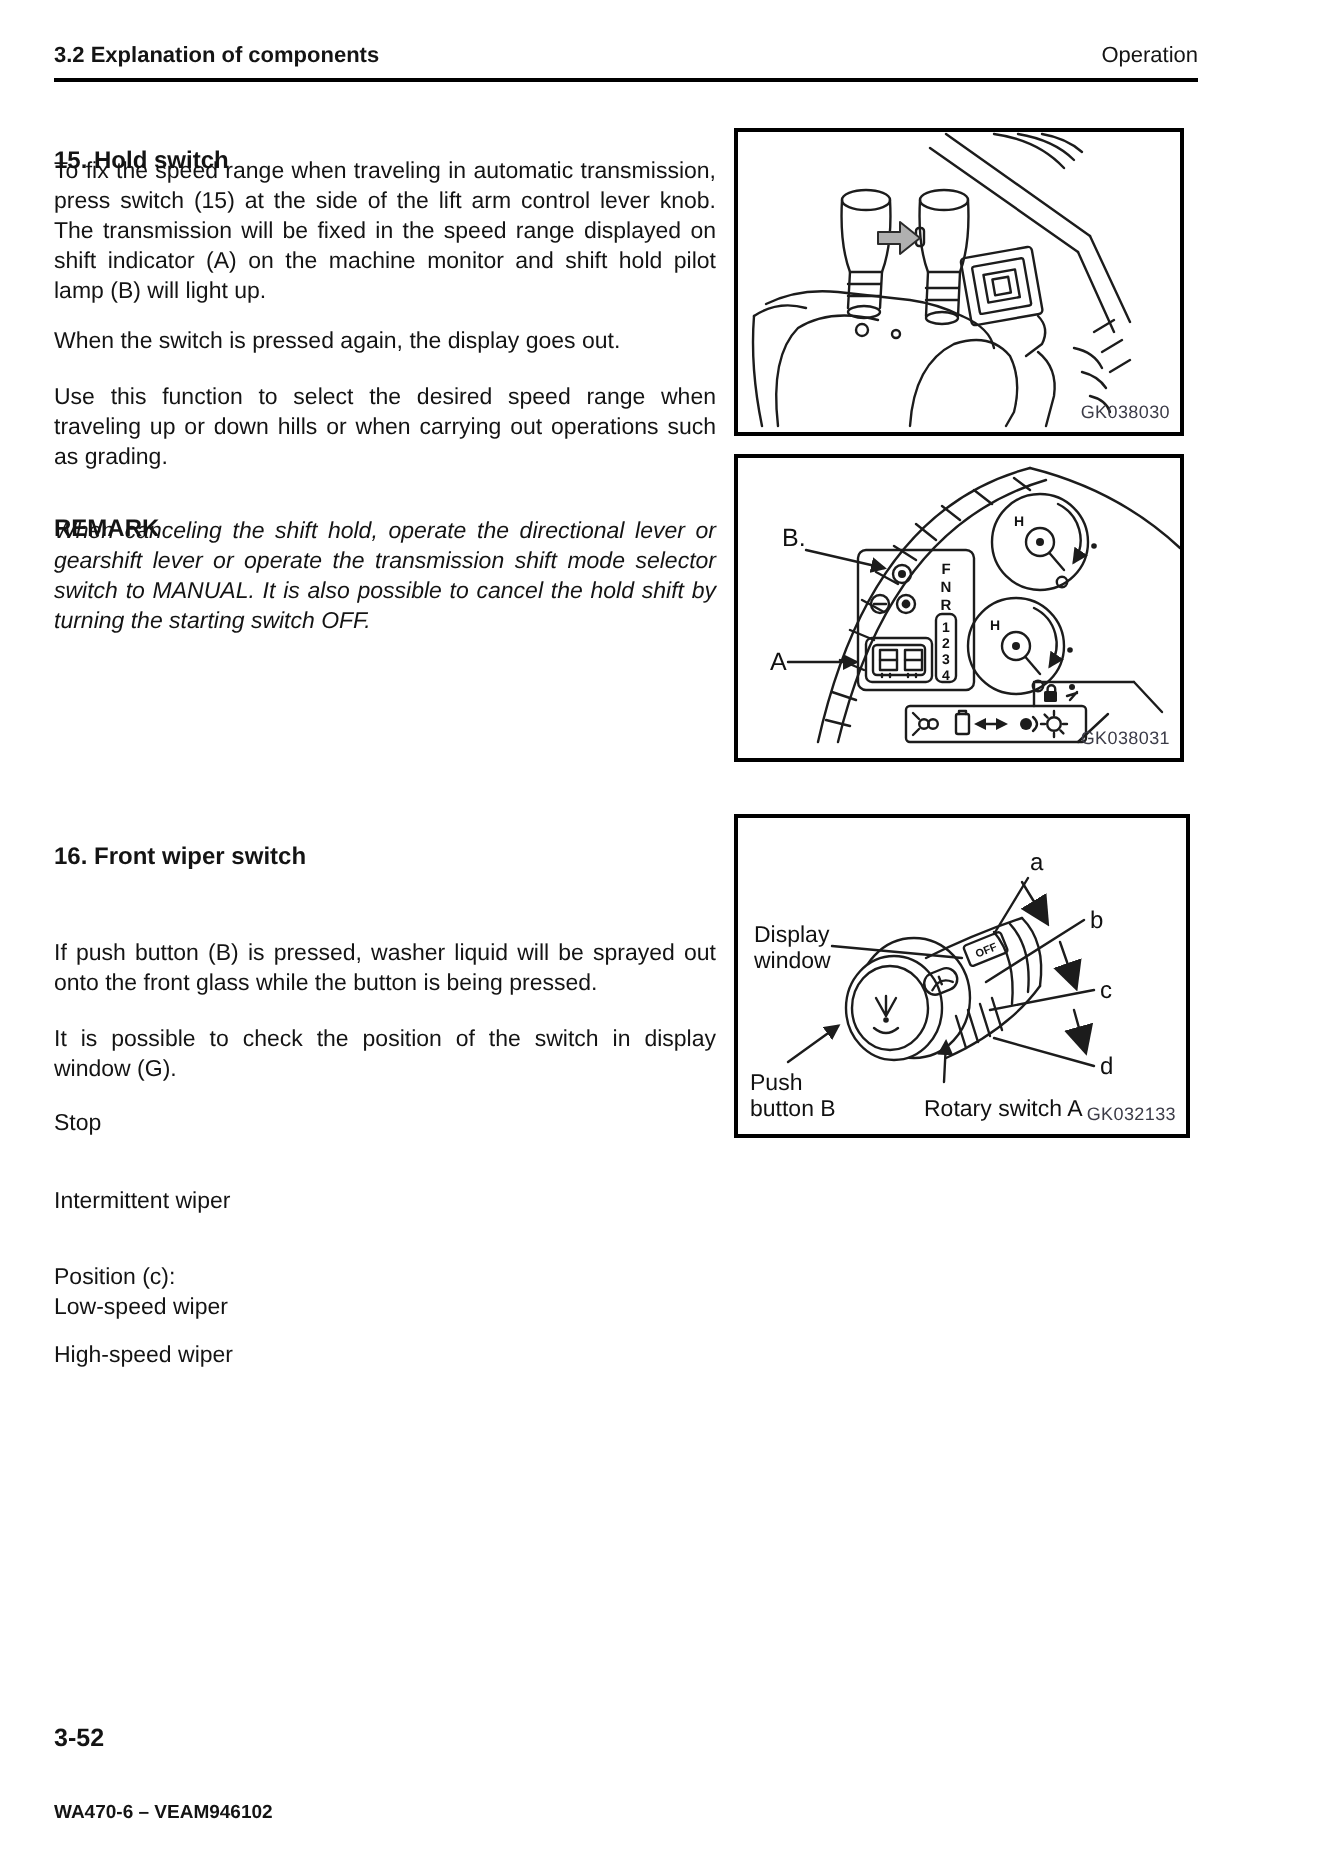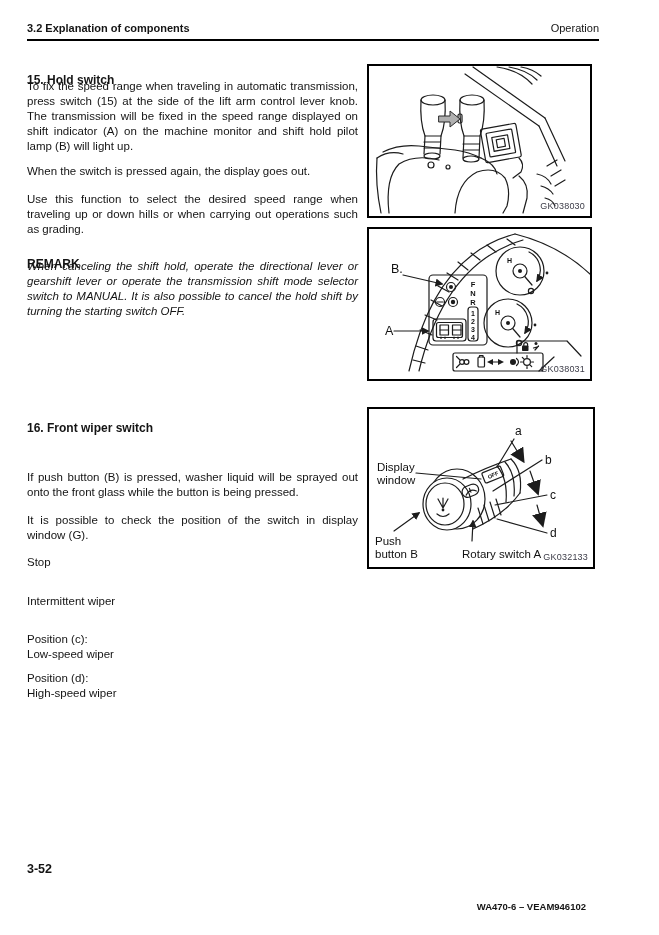--- a/index.html
+++ b/index.html
@@ -20,21 +20,21 @@
   .figbox{position:absolute;border:2px solid #000;background:#fff;box-sizing:border-box;}
   .figbox svg{position:absolute;left:0;top:0;width:100%;height:100%;}
   .figbox svg *{stroke:#1c1c1c;stroke-width:1.2;fill:none;stroke-linecap:round;stroke-linejoin:round;}
   .figbox svg .fill{fill:#1c1c1c;stroke:none;}
   .figbox svg .gray{fill:#b0b0b0;stroke:#2a2a2a;stroke-width:1;}
   .figbox svg .wfill{fill:#ffffff;}
   .figbox svg text{stroke:none;fill:#111;font-family:"Liberation Sans",sans-serif;}
   .cap{position:absolute;right:5px;bottom:5px;font-size:9px;color:#3c3c48;letter-spacing:.2px;}
   
   .foot-l{position:absolute;left:27px;top:862px;font-size:12.5px;font-weight:700;}
-  .foot-r{position:absolute;left:27px;top:901px;width:559px;text-align:right;
+  .foot-r{position:absolute;left:27px;top:901px;width:559px;text-align:left;
           font-size:9.5px;font-weight:700;}
 </style>
 </head>
 <body>
 
 <div class="page">
 
   <div class="header">
     <span class="hl">3.2  Explanation of components</span>
     <span>Operation</span>
@@ -55,21 +55,20 @@
     <div>Stop</div>
   </div>
   <div class="tb nj" style="top:594px">
     <div>Intermittent wiper</div>
   </div>
   <div class="tb nj" style="top:632px">
     <div>Position (c):</div>
     <div>Low-speed wiper</div>
   </div>
   <div class="tb nj" style="top:671px">
-    <div>Position (d):</div>
     <div>High-speed wiper</div>
   </div>
 
   <div class="figbox" style="left:367px;top:64px;width:225px;height:154px">
     <svg viewBox="0 0 221 150">
 
       <g>
         <path d="M104,1 L176,52"></path>
           <path d="M96,8 L170,60"></path>
         <path d="M128,1 Q150,4 163,18"></path>

